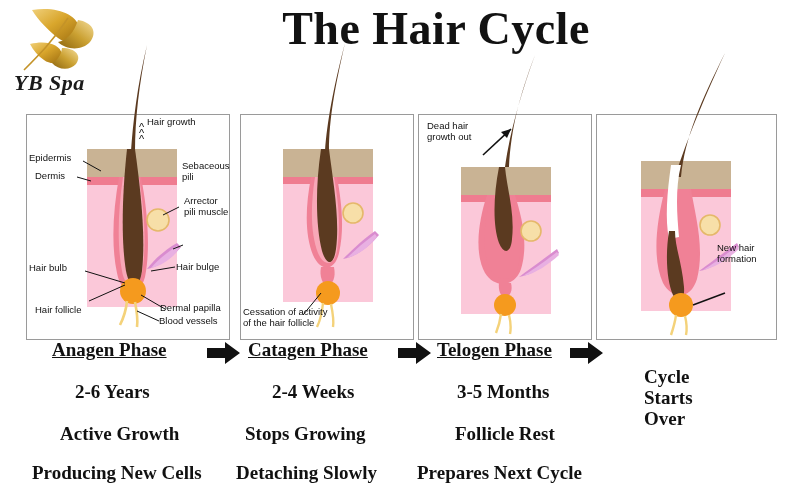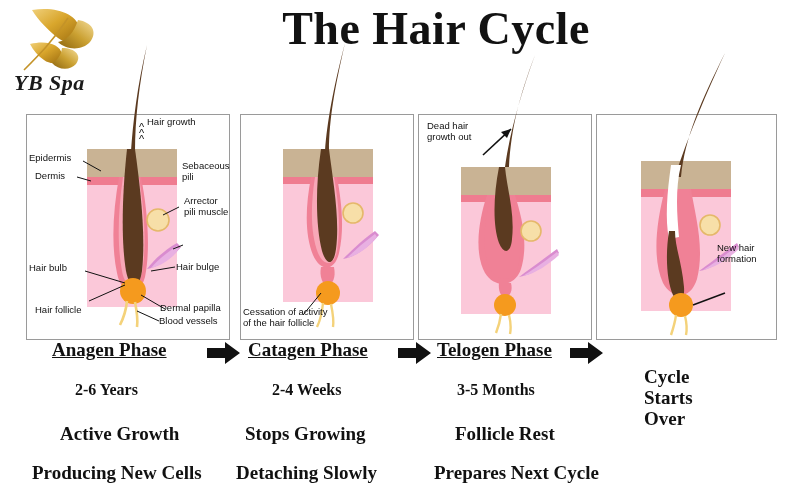--- a/index.html
+++ b/index.html
@@ -22,21 +22,21 @@
     color:#121212;letter-spacing:.5px;margin-left:36px;}
 
   
   .panel{position:absolute;border:1px solid #9a9a9a;background:transparent;}
   .panel-art{position:absolute;left:0;top:0;width:100%;height:100%;overflow:visible;}
 
   
   .phase{position:absolute;font-family:"Liberation Serif",serif;font-weight:bold;
     font-size:19px;color:#111;text-decoration:underline;white-space:nowrap;}
   .dur{position:absolute;font-family:"Liberation Serif",serif;font-weight:bold;
-    font-size:16px;color:#111;white-space:nowrap;}
+    font-size:19px;color:#111;white-space:nowrap;}
   .line{position:absolute;font-family:"Liberation Serif",serif;font-weight:bold;
     font-size:19px;color:#111;white-space:nowrap;}
   .cyc{position:absolute;font-family:"Liberation Serif",serif;font-weight:bold;
     font-size:19px;color:#111;line-height:21px;white-space:pre-line;}
 
   .arrow{position:absolute;width:34px;height:24px;}
 
   
   .lbl{position:absolute;font-family:"Liberation Sans",sans-serif;
     font-size:9.5px;line-height:10.5px;color:#111;white-space:pre-line;}
@@ -222,15 +222,15 @@
   <div class="cyc" style="left:644px;top:366px;">Cycle
 Starts
 Over</div>
 
   <div class="line" style="left:60px;top:423px;">Active Growth</div>
   <div class="line" style="left:245px;top:423px;">Stops Growing</div>
   <div class="line" style="left:455px;top:423px;">Follicle Rest</div>
 
   <div class="line" style="left:32px;top:462px;">Producing New Cells</div>
   <div class="line" style="left:236px;top:462px;">Detaching Slowly</div>
-  <div class="line" style="left:434px;top:462px;">Prepares Next Cycle</div>
+  <div class="line" style="left:417px;top:462px;">Prepares Next Cycle</div>
 
 </div>
 
 </body></html>

